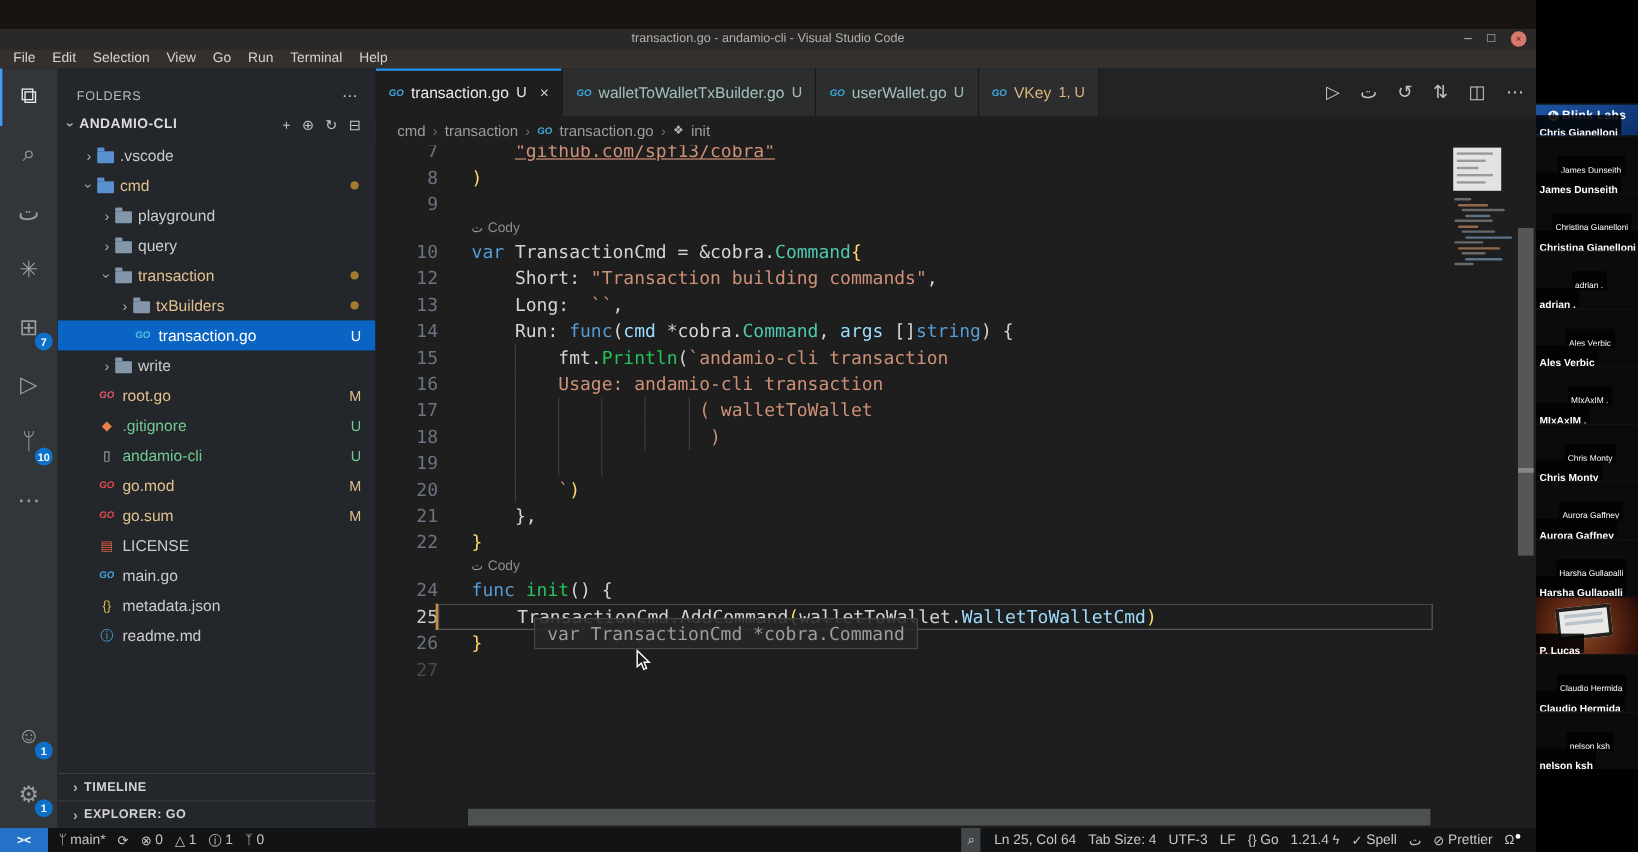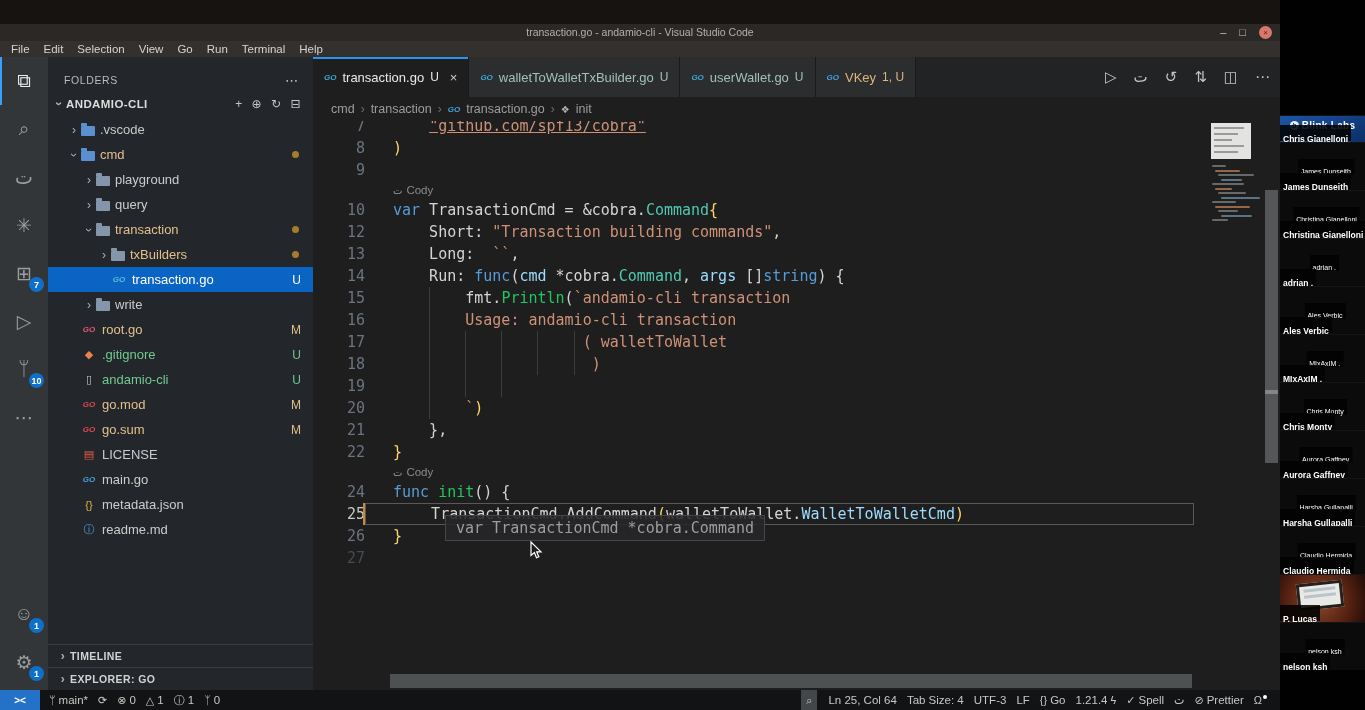--- a/index.html
+++ b/index.html
@@ -93,21 +93,21 @@
   font-size:11.5px;color:#c7c7c7;flex:none}
 .st-left{display:flex;align-items:center;height:100%}
 .st-right{display:flex;align-items:center;height:100%;padding-right:8px}
 .st-item{display:flex;align-items:center;gap:3px;padding:0 5px;height:100%}
 .st-item .ic{font-size:11px}
 .st-item.remote{width:40px;background:#2472c8;color:#fff;font-weight:bold;font-size:10px;justify-content:center;margin-right:4px}
 .st-item.boxed{background:#43474a;margin-right:6px}
 .bell-dot{width:4px;height:4px;border-radius:50%;background:#fff;margin-left:-2px;margin-top:-7px}
 
 .meeting{position:absolute;left:1280px;top:0;width:85px;height:710px;background:#010101;overflow:hidden}
-#tiles{margin-top:115px}
+#tiles{margin-top:86px}
 .tile{position:relative;height:48px;background:#0b0b0b;border-top:1px solid #141414}
 .tile.blink{height:27px;background:linear-gradient(150deg,#1e55a0 0%,#16448c 45%,#0c2f66 100%)}
 .bl-logo{display:flex;align-items:center;justify-content:center;gap:3px;padding-top:4px}
 .bl-ico{width:9px;height:9px;border-radius:50%;background:#e6eef8;color:#123a74;font-size:7px;font-weight:bold;
   font-style:italic;display:flex;align-items:center;justify-content:center}
 .bl-text{color:#fff;font-size:10px;font-weight:bold;letter-spacing:.3px;white-space:nowrap}
 .chip{position:absolute;background:rgba(2,2,2,.88);color:#fff;padding:8px 3px;white-space:nowrap}
 .chip.center{top:16px;left:50%;transform:translateX(-44%);font-size:7px;height:10px;line-height:10px}
 .chip.label{left:0;bottom:1px;font-size:8.5px;font-weight:bold;height:12px;line-height:12px}
 .tile .vid{position:absolute;inset:0;background:radial-gradient(circle at 45% 55%,#8a4a28 0%,#5a2412 55%,#200b06 100%)}
@@ -572,32 +572,32 @@
           <span class="chip label">Chris Monty</span>
         </div>
         <div class="tile">
           <span class="chip center">Aurora Gaffney</span>
           <span class="chip label">Aurora Gaffney</span>
         </div>
         <div class="tile">
           <span class="chip center">Harsha Gullapalli</span>
           <span class="chip label">Harsha Gullapalli</span>
         </div>
-        <div class="tile">
-          <span class="chip center">Claudio Hermida</span>
-          <span class="chip label">Claudio Hermida</span>
-        </div>
         <div class="tile video">
           <div class="vid">
             <div class="vid-screen">
               <i></i>
               <i></i>
             </div>
           </div>
           <span class="chip label">P. Lucas</span>
         </div>
         <div class="tile">
+          <span class="chip center">Claudio Hermida</span>
+          <span class="chip label">Claudio Hermida</span>
+        </div>
+        <div class="tile">
           <span class="chip center">nelson ksh</span>
           <span class="chip label">nelson ksh</span>
         </div>
       </div>
   </div>
 </div>
 
 </body></html>

